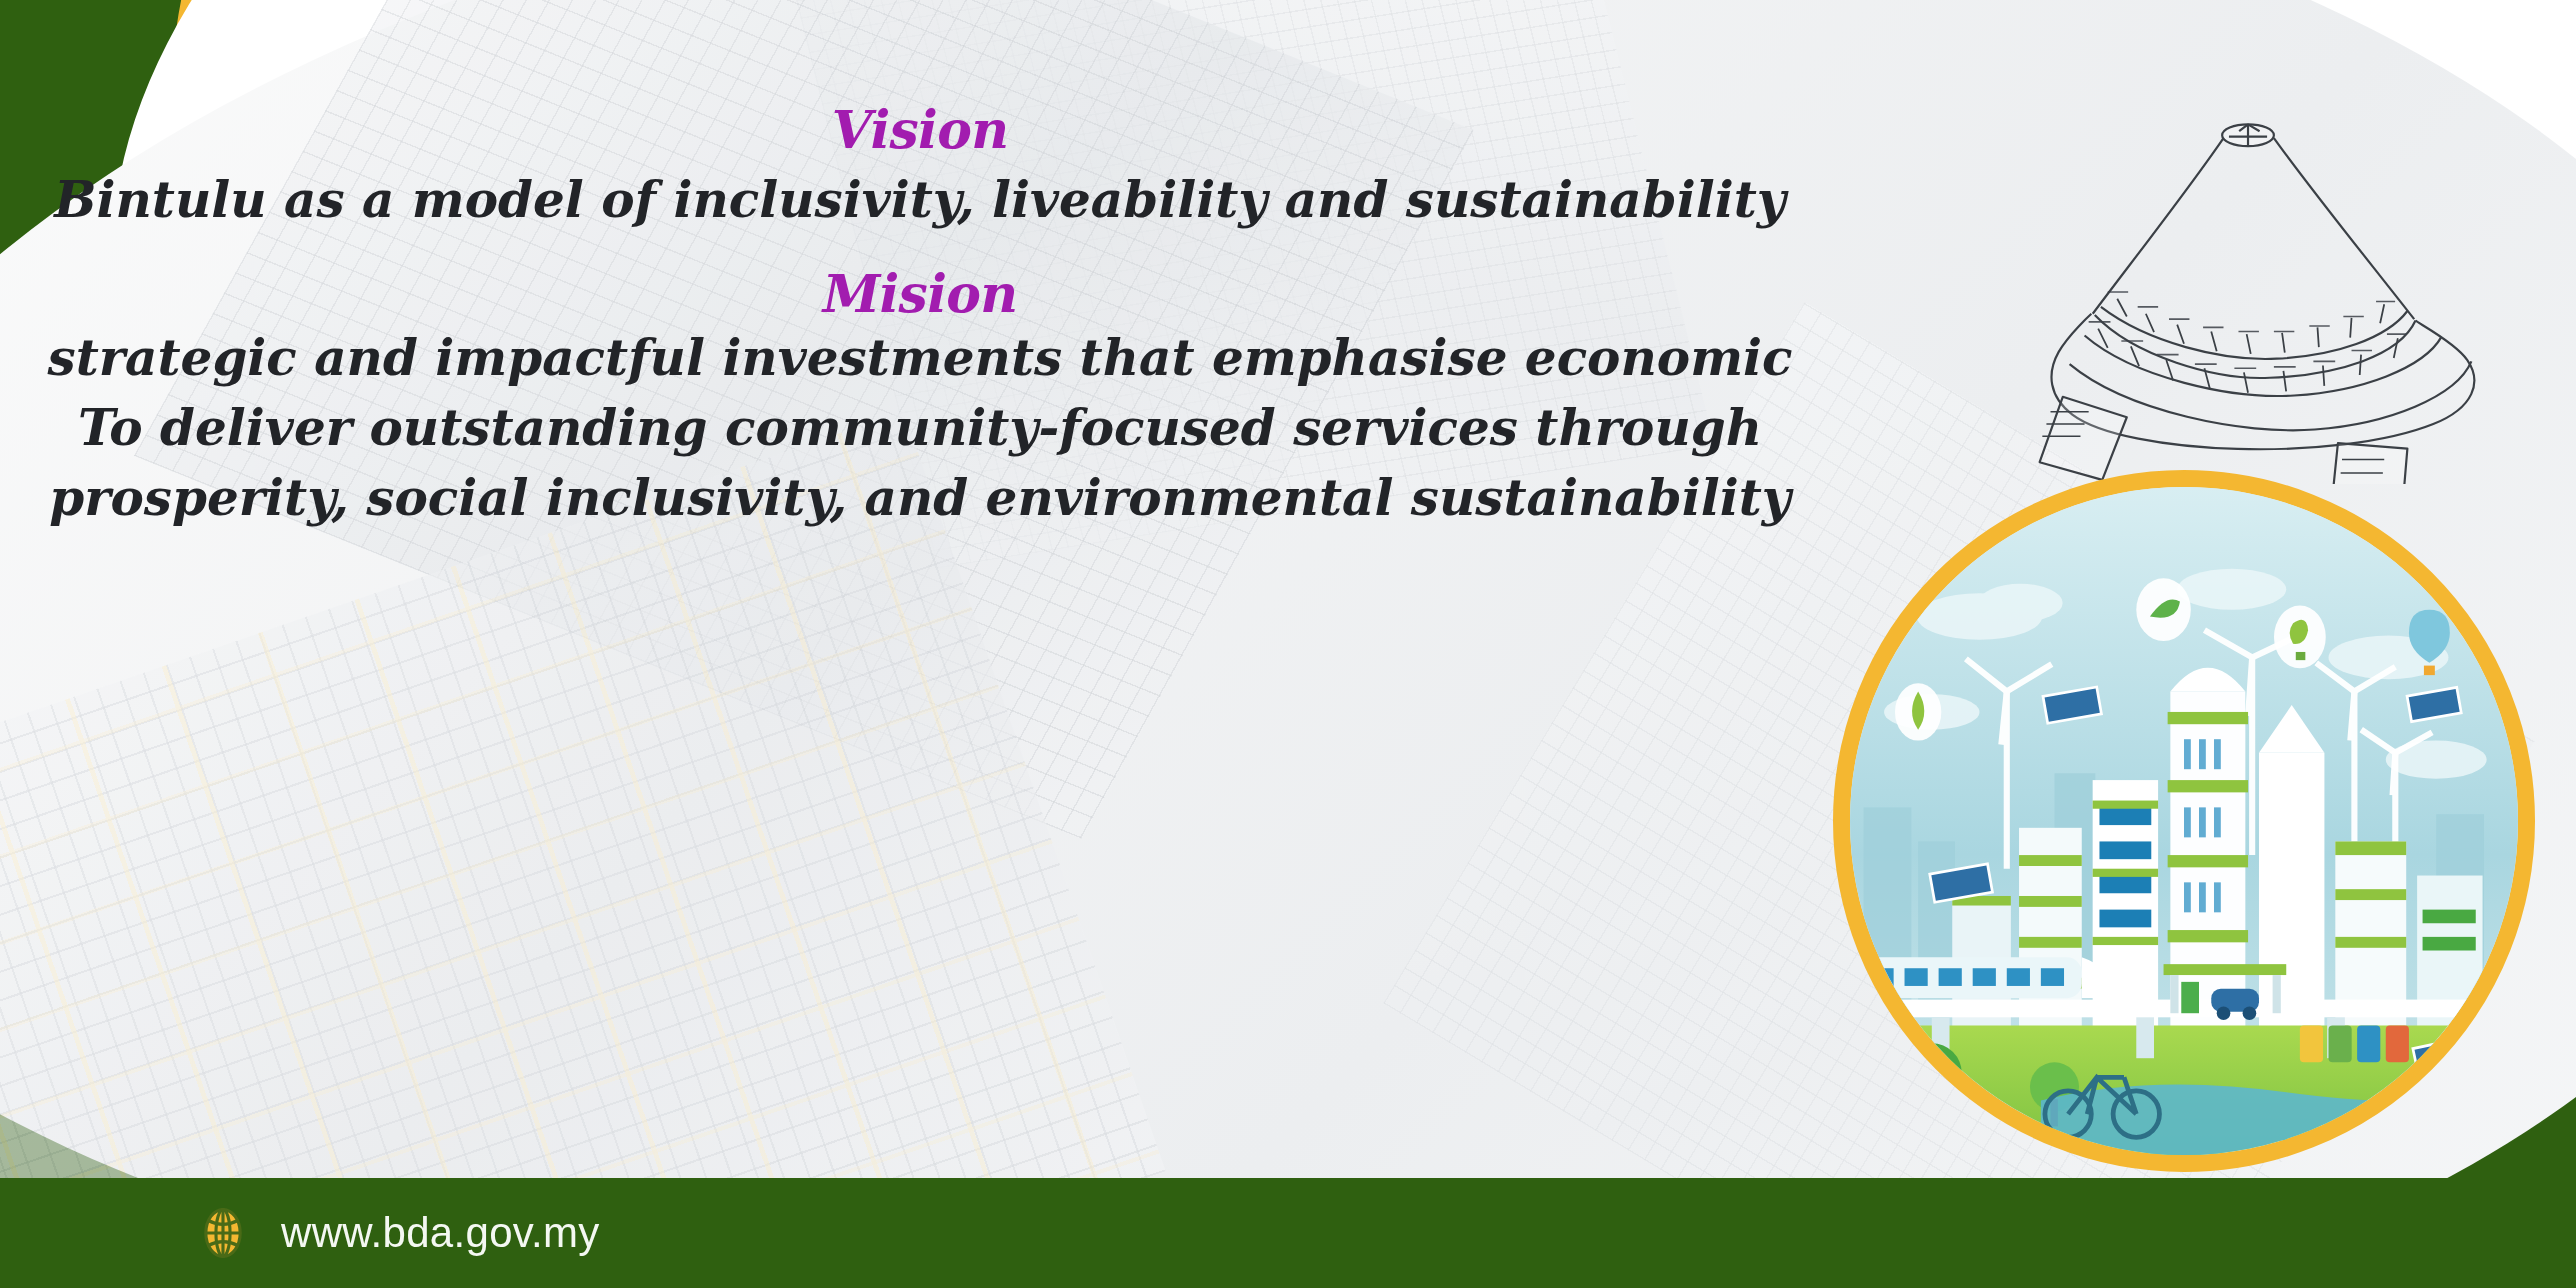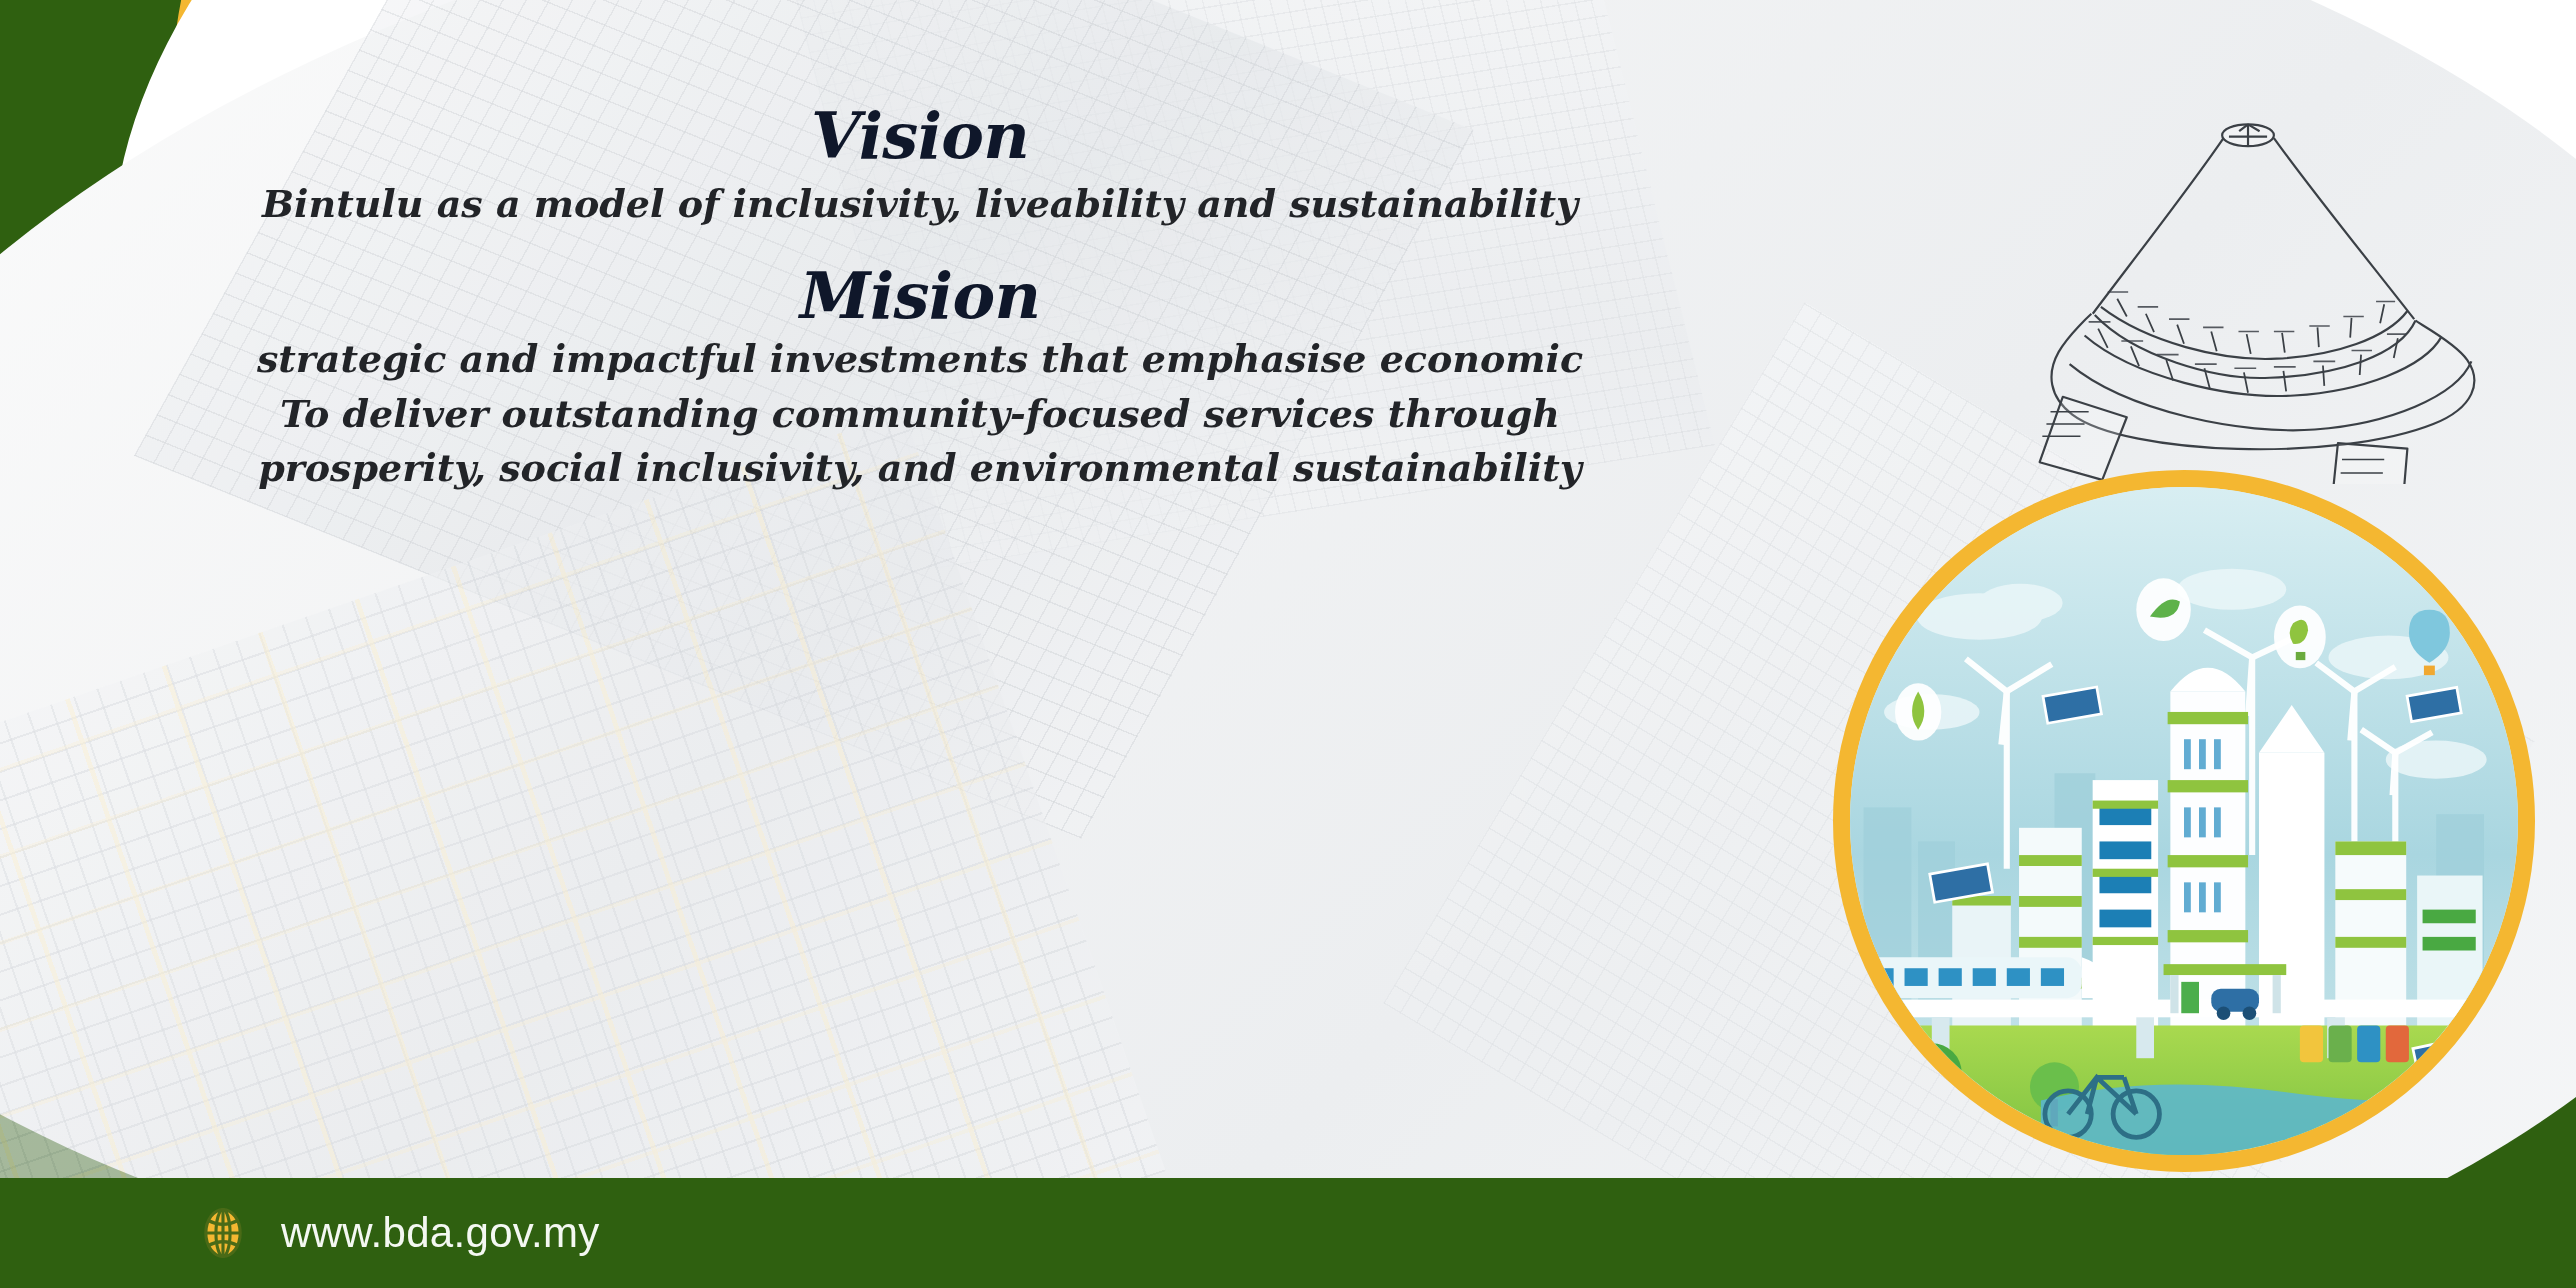--- a/index.html
+++ b/index.html
@@ -126,30 +126,30 @@
     position: absolute;
     left: 0; top: 102px;
     width: 1840px;
     text-align: center;
     color: #202124;
   }
   .heading {
     font-family: "DejaVu Serif", "Liberation Serif", serif;
     font-weight: bold;
     font-style: italic;
-    font-size: 64px;
+    font-size: 52px;
     line-height: 1.06;
     letter-spacing: -0.7px;
-    color: #0f172a;
+    color: #a21caf;
   }
   .body-line {
     font-family: "DejaVu Serif", "Liberation Serif", serif;
     font-style: italic;
     font-weight: bold;
-    font-size: 38px;
+    font-size: 50px;
     line-height: 1.32;
     color: #222428;
     white-space: nowrap;
   }
   .sec-vision { margin-bottom: 2.7px; }
   .sec-vision .body-line { margin-top: 9.5px; }
   .sec-mission { margin-top: 33px; }
   .sec-mission .body-line { margin-top: 4.1px; }
   .sec-theme { margin-top: 38px; }
   .sec-theme .body-line { margin-top: 12.3px; }

